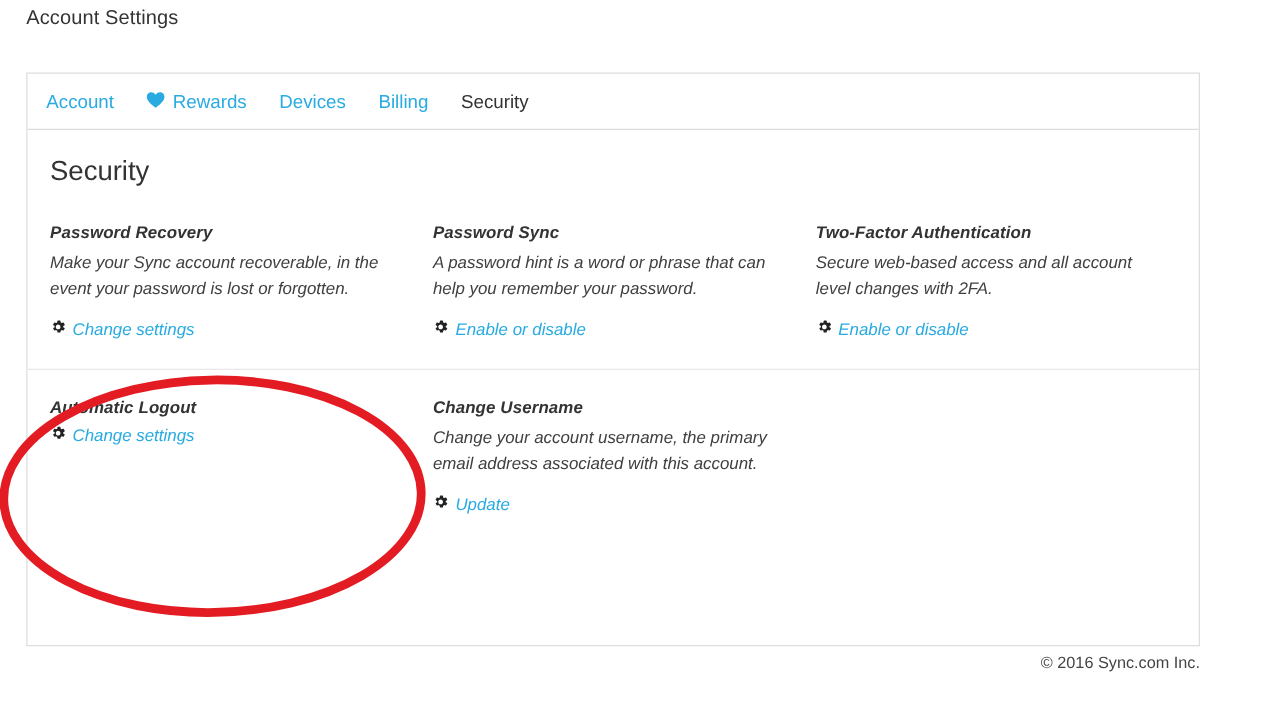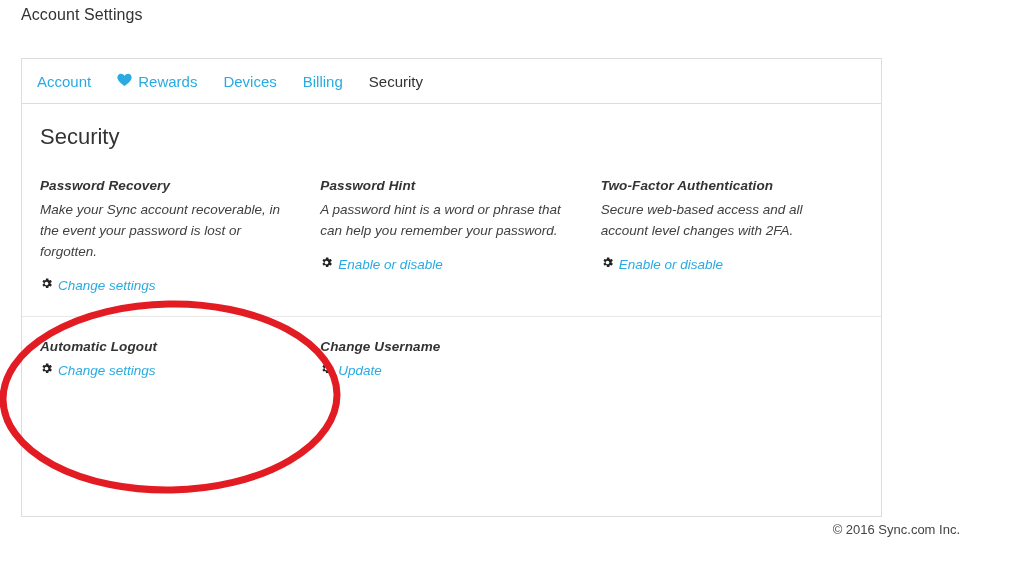--- a/index.html
+++ b/index.html
@@ -25,21 +25,21 @@
     font-weight: 400;
     color: #333333;
     letter-spacing: 0.1px;
   }
 
   
   .panel {
     position: absolute;
     left: 21px;
     top: 58px;
-    width: 861px;
+    width: 939px;
     height: 459px;
     border: 1px solid #dddddd;
     background: #ffffff;
     box-sizing: border-box;
   }
 
   
   .tabbar {
     height: 45px;
     border-bottom: 1px solid #dddddd;
@@ -202,21 +202,21 @@
           <span class="gear">
             <svg width="13" height="13" viewBox="0 0 16 16" aria-hidden="true">
               <path fill="#222222" d="M14.3 9.1l-1.3-.8c.1-.4.1-.8 0-1.2l1.3-.8c.2-.1.3-.4.2-.6l-1-1.7c-.1-.2-.4-.3-.6-.2l-1.4.5c-.3-.3-.6-.5-1-.6l-.2-1.5c0-.2-.2-.4-.5-.4H7.8c-.2 0-.4.2-.5.4l-.2 1.5c-.4.1-.7.3-1 .6l-1.4-.5c-.2-.1-.5 0-.6.2l-1 1.7c-.1.2-.1.5.2.6l1.3.8c-.1.4-.1.8 0 1.2l-1.3.8c-.2.1-.3.4-.2.6l1 1.7c.1.2.4.3.6.2l1.4-.5c.3.3.6.5 1 .6l.2 1.5c0 .2.2.4.5.4h2c.2 0 .4-.2.5-.4l.2-1.5c.4-.1.7-.3 1-.6l1.4.5c.2.1.5 0 .6-.2l1-1.7c.1-.2.1-.5-.2-.6zM8 10.3c-1.3 0-2.3-1-2.3-2.3s1-2.3 2.3-2.3 2.3 1 2.3 2.3-1 2.3-2.3 2.3z"></path>
             </svg>
           </span>
           <span>Change settings</span>
         </a>
       </div>
 
       <div class="card">
-        <div class="card-title">Password Hint</div>
+        <div class="card-title">Password Sync</div>
         <div class="card-desc">A password hint is a word or phrase that can help you remember your password.</div>
         <a class="card-action">
           <span class="gear">
             <svg width="13" height="13" viewBox="0 0 16 16" aria-hidden="true">
               <path fill="#222222" d="M14.3 9.1l-1.3-.8c.1-.4.1-.8 0-1.2l1.3-.8c.2-.1.3-.4.2-.6l-1-1.7c-.1-.2-.4-.3-.6-.2l-1.4.5c-.3-.3-.6-.5-1-.6l-.2-1.5c0-.2-.2-.4-.5-.4H7.8c-.2 0-.4.2-.5.4l-.2 1.5c-.4.1-.7.3-1 .6l-1.4-.5c-.2-.1-.5 0-.6.2l-1 1.7c-.1.2-.1.5.2.6l1.3.8c-.1.4-.1.8 0 1.2l-1.3.8c-.2.1-.3.4-.2.6l1 1.7c.1.2.4.3.6.2l1.4-.5c.3.3.6.5 1 .6l.2 1.5c0 .2.2.4.5.4h2c.2 0 .4-.2.5-.4l.2-1.5c.4-.1.7-.3 1-.6l1.4.5c.2.1.5 0 .6-.2l1-1.7c.1-.2.1-.5-.2-.6zM8 10.3c-1.3 0-2.3-1-2.3-2.3s1-2.3 2.3-2.3 2.3 1 2.3 2.3-1 2.3-2.3 2.3z"></path>
             </svg>
           </span>
           <span>Enable or disable</span>
         </a>
       </div>
@@ -245,20 +245,21 @@
             <svg width="13" height="13" viewBox="0 0 16 16" aria-hidden="true">
               <path fill="#222222" d="M14.3 9.1l-1.3-.8c.1-.4.1-.8 0-1.2l1.3-.8c.2-.1.3-.4.2-.6l-1-1.7c-.1-.2-.4-.3-.6-.2l-1.4.5c-.3-.3-.6-.5-1-.6l-.2-1.5c0-.2-.2-.4-.5-.4H7.8c-.2 0-.4.2-.5.4l-.2 1.5c-.4.1-.7.3-1 .6l-1.4-.5c-.2-.1-.5 0-.6.2l-1 1.7c-.1.2-.1.5.2.6l1.3.8c-.1.4-.1.8 0 1.2l-1.3.8c-.2.1-.3.4-.2.6l1 1.7c.1.2.4.3.6.2l1.4-.5c.3.3.6.5 1 .6l.2 1.5c0 .2.2.4.5.4h2c.2 0 .4-.2.5-.4l.2-1.5c.4-.1.7-.3 1-.6l1.4.5c.2.1.5 0 .6-.2l1-1.7c.1-.2.1-.5-.2-.6zM8 10.3c-1.3 0-2.3-1-2.3-2.3s1-2.3 2.3-2.3 2.3 1 2.3 2.3-1 2.3-2.3 2.3z"></path>
             </svg>
           </span>
           <span>Change settings</span>
         </a>
       </div>
 
       <div class="card">
         <div class="card-title">Change Username</div>
+        <div class="card-desc">Change your account username, the primary email address associated with this account.</div>
         <a class="card-action">
           <span class="gear">
             <svg width="13" height="13" viewBox="0 0 16 16" aria-hidden="true">
               <path fill="#222222" d="M14.3 9.1l-1.3-.8c.1-.4.1-.8 0-1.2l1.3-.8c.2-.1.3-.4.2-.6l-1-1.7c-.1-.2-.4-.3-.6-.2l-1.4.5c-.3-.3-.6-.5-1-.6l-.2-1.5c0-.2-.2-.4-.5-.4H7.8c-.2 0-.4.2-.5.4l-.2 1.5c-.4.1-.7.3-1 .6l-1.4-.5c-.2-.1-.5 0-.6.2l-1 1.7c-.1.2-.1.5.2.6l1.3.8c-.1.4-.1.8 0 1.2l-1.3.8c-.2.1-.3.4-.2.6l1 1.7c.1.2.4.3.6.2l1.4-.5c.3.3.6.5 1 .6l.2 1.5c0 .2.2.4.5.4h2c.2 0 .4-.2.5-.4l.2-1.5c.4-.1.7-.3 1-.6l1.4.5c.2.1.5 0 .6-.2l1-1.7c.1-.2.1-.5-.2-.6zM8 10.3c-1.3 0-2.3-1-2.3-2.3s1-2.3 2.3-2.3 2.3 1 2.3 2.3-1 2.3-2.3 2.3z"></path>
             </svg>
           </span>
           <span>Update</span>
         </a>
       </div>
 

